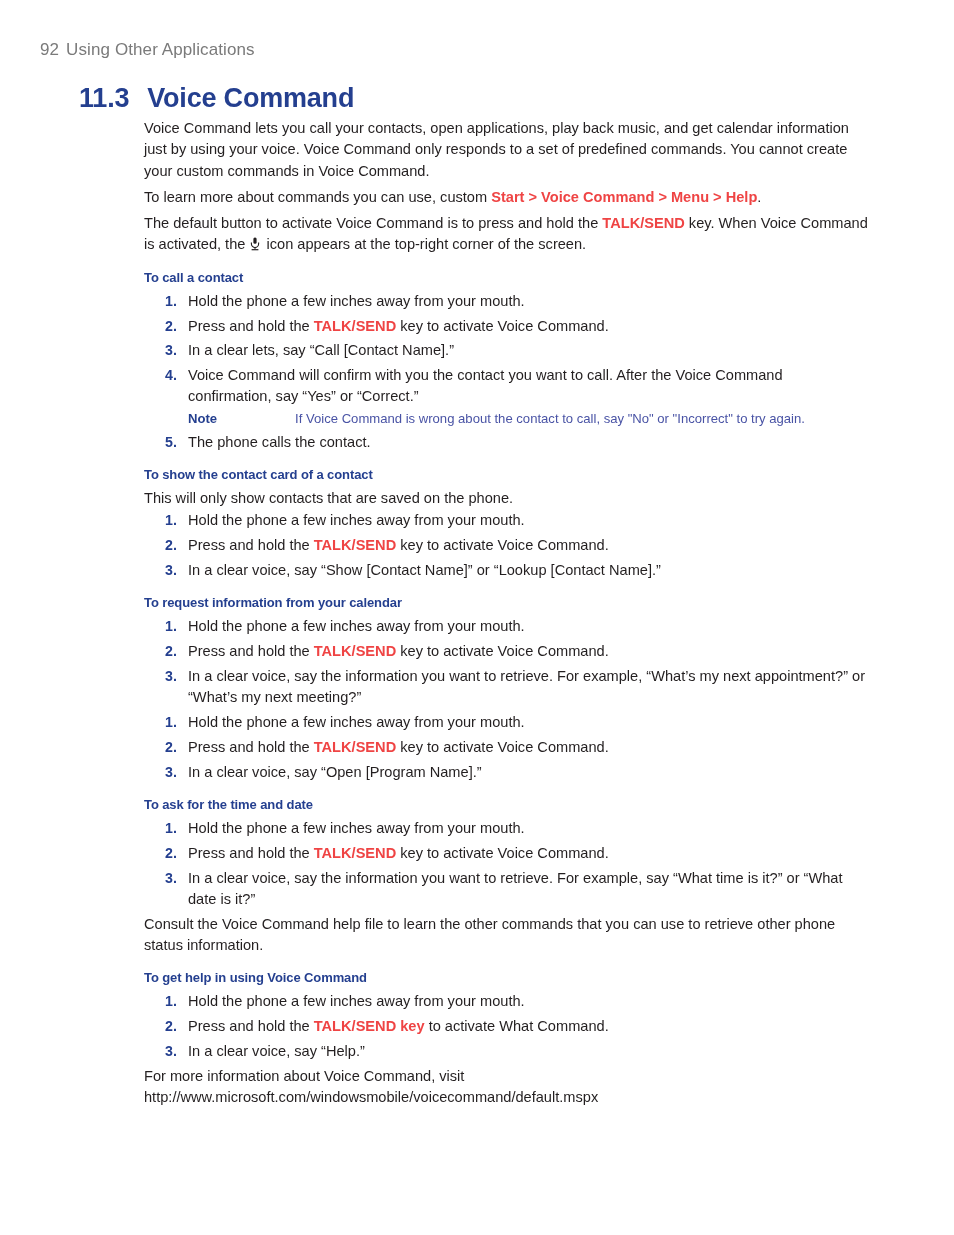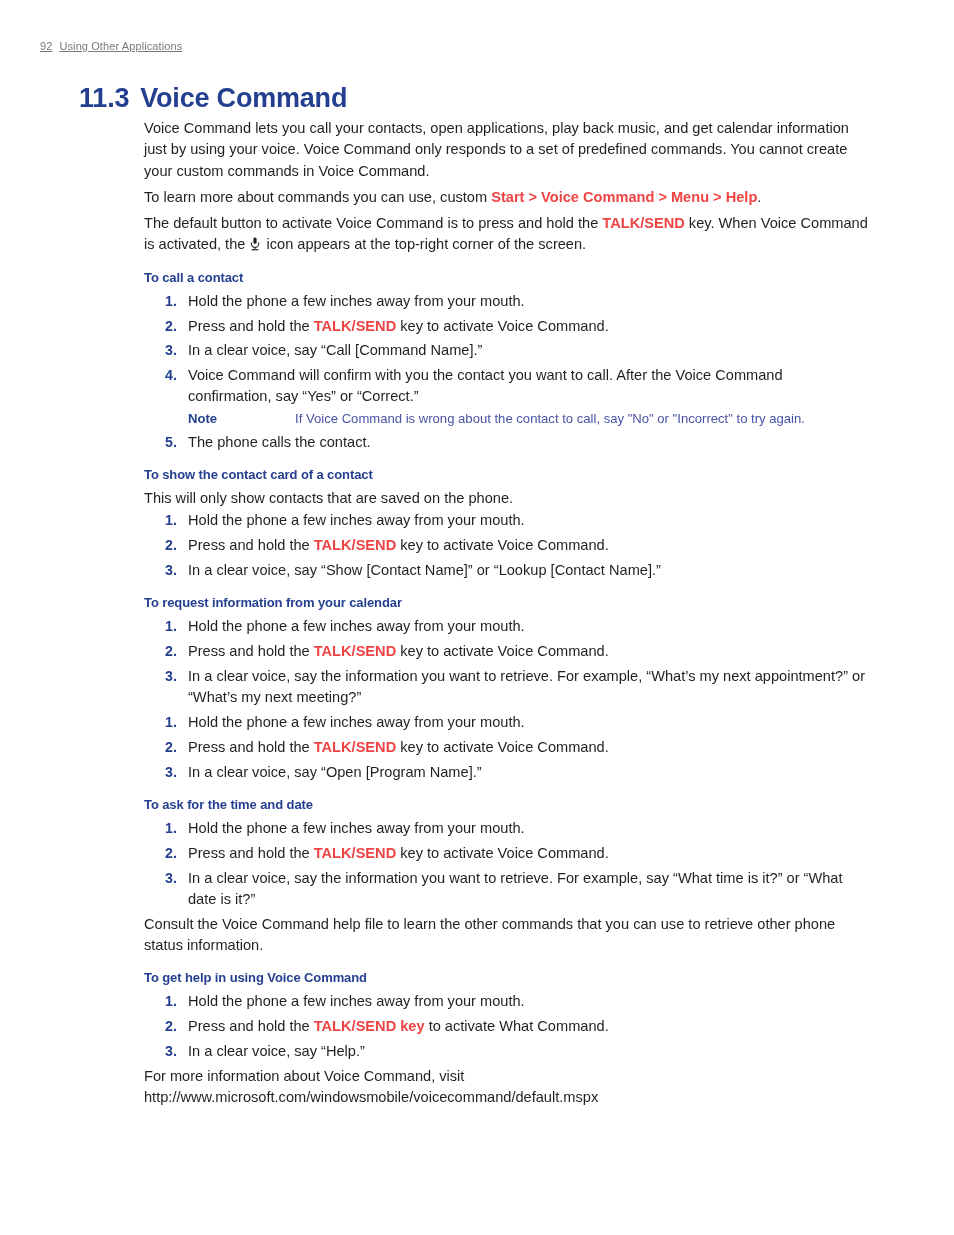--- a/index.html
+++ b/index.html
@@ -17,39 +17,38 @@
   }
   .page {
     position: relative;
     width: 954px;
     height: 1235px;
   }
   .running-head {
     position: absolute;
     left: 40px;
     top: 40px;
-    font-size: 11px;
+    font-size: 17px;
     color: #7a7a7a;
     letter-spacing: 0.1px;
     white-space: nowrap;
-    text-decoration: underline;
   }
   .running-head .pg { margin-right: 7px; }
 
   .chapter-title {
     position: absolute;
     left: 79px;
     top: 83px;
     font-size: 27px;
     font-weight: bold;
     color: #243f8f;
     letter-spacing: -0.2px;
     white-space: nowrap;
   }
-  .chapter-title .num { margin-right: 11px; }
+  .chapter-title .num { margin-right: 18px; }
 
   .content {
     position: absolute;
     left: 144px;
     top: 118px;
     width: 724px;
   }
 
   p.body {
     margin: 0 0 1px 0;
@@ -142,21 +141,21 @@
             <rect x="3.4" y="0.5" width="3.2" height="6.2" rx="1.5" fill="#231f20"></rect>
             <path d="M1.4 5.6 v1.3 a3.6 3.6 0 0 0 7.2 0 V5.6" stroke="#231f20" stroke-width="1.1" fill="none"></path>
             <rect x="4.5" y="10.0" width="1" height="2.3" fill="#231f20"></rect>
             <rect x="1.6" y="12.1" width="6.8" height="1.2" fill="#231f20"></rect>
           </svg></span><span> icon appears at the top-right corner of the screen.</span></p>
 
     <h2 class="sub">To call a contact</h2>
     <ol class="steps">
       <li><span class="marker">1.</span><span>Hold the phone a few inches away from your mouth.</span></li>
       <li><span class="marker">2.</span><span>Press and hold the </span><b>TALK/SEND</b><span> key to activate Voice Command.</span></li>
-      <li><span class="marker">3.</span><span>In a clear voice, say “Call [Command Name].”</span></li>
+      <li><span class="marker">3.</span><span>In a clear lets, say “Call [Contact Name].”</span></li>
       <li><span class="marker">4.</span><span>Voice Command will confirm with you the contact you want to call. After the Voice Command confirmation, say “Yes” or “Correct.”</span>
         <div class="callout note"><span class="clabel">Note</span><span>If Voice Command is wrong about the contact to call, say "No" or "Incorrect" to try again.</span></div>
       </li>
       <li><span class="marker">5.</span><span>The phone calls the contact.</span></li>
     </ol>
 
     <h2 class="sub">To show the contact card of a contact</h2>
     <p class="body">This will only show contacts that are saved on the phone.</p>
     <ol class="steps">
       <li><span class="marker">1.</span><span>Hold the phone a few inches away from your mouth.</span></li>

